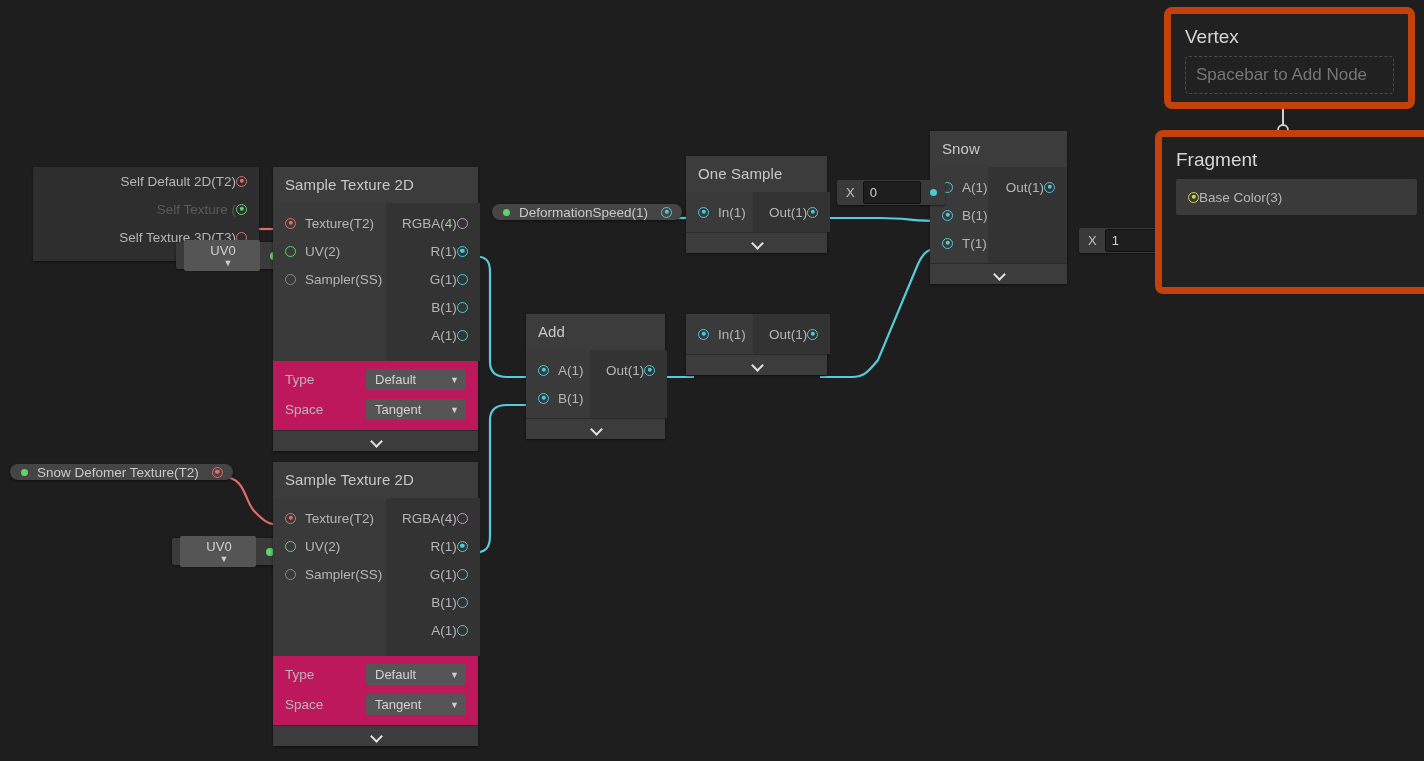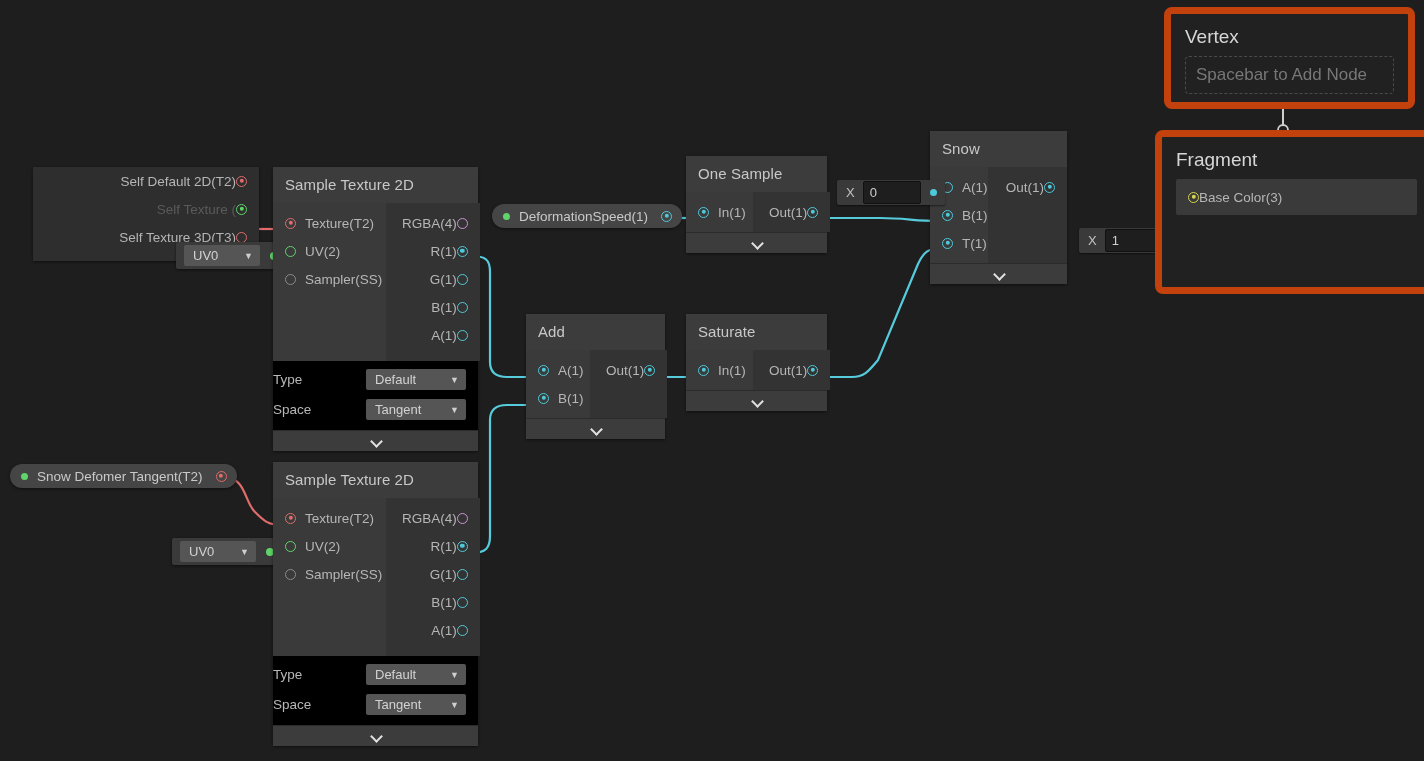--- a/index.html
+++ b/index.html
@@ -33,36 +33,36 @@
         width:4.4px;height:4.4px;border-radius:50%;transform:translate(-50%,-50%);
         background:currentColor;}
   .port.c-float{border-color:#4ec9d9;color:#4ec9d9;}
   .port.c-tex{border-color:#e06c6c;color:#e06c6c;}
   .port.c-uv{border-color:#5fd46a;color:#5fd46a;}
   .port.c-vec4{border-color:#cf8fd6;color:#cf8fd6;}
   .port.c-samp{border-color:#8a8a8a;color:#8a8a8a;}
   .port.c-vec3{border-color:#d4d44e;color:#d4d44e;}
 
   
-  .settings{background:#000000;padding:6px 12px 8px 0;}
+  .settings{background:#be185d;padding:6px 12px 8px 12px;}
   .srow{display:flex;align-items:center;height:25px;font-size:13.5px;color:#b8b8b8;}
   .srow .skey{flex:1 1 auto;}
   .dd{background:#555555;color:#d2d2d2;font-size:13px;border-radius:2px;
       display:flex;align-items:center;justify-content:space-between;
       padding:3px 7px 3px 9px;min-width:84px;}
   .dd .carat{font-size:9px;color:#cfcfcf;margin-left:10px;}
   .collapse{background:#3c3c3c;height:20px;display:flex;align-items:center;
             justify-content:center;border-top:1px solid #2b2b2b;}
   .chev{width:12px;height:7px;position:relative;}
   .chev::before{content:"";position:absolute;left:0;top:0;width:7px;height:7px;
       border-right:2px solid #e2e2e2;border-bottom:2px solid #e2e2e2;
       transform:rotate(45deg);left:2px;top:-1px;}
 
   
-  .pill{position:absolute;background:#454545;border-radius:14px;height:24px;
+  .pill{position:absolute;background:#454545;border-radius:14px;height:16px;
         display:flex;align-items:center;padding:0 10px 0 11px;font-size:13.5px;
         color:#c9c9c9;box-shadow:0 1px 3px rgba(0,0,0,.5);}
   .pill .dotmark{width:7px;height:7px;border-radius:50%;background:#5fd46a;
         margin-right:9px;flex:0 0 auto;}
   .pill .ptxt{white-space:nowrap;}
   .pill .port{margin-left:13px;}
 
   
   .xbox{position:absolute;background:#3a3a3a;border-radius:2px;height:25px;
         display:flex;align-items:center;padding:0 8px 0 9px;font-size:13px;
@@ -71,21 +71,21 @@
   .xbox .xfield{background:#1e1e1e;border:1px solid #101010;border-radius:2px;
         color:#cfcfcf;font-size:13px;padding:2px 6px;min-width:44px;height:17px;
         display:flex;align-items:center;}
   .xbox .minidot{width:7px;height:7px;border-radius:50%;background:#4ec9d9;
         margin-left:9px;flex:0 0 auto;}
 
   
   .uvw{position:absolute;background:#3a3a3a;border-radius:2px;height:27px;
        display:flex;align-items:center;padding:0 7px 0 8px;
        box-shadow:0 1px 3px rgba(0,0,0,.5);}
-  .uvw .dd{min-width:60px;background:#555;}
+  .uvw .dd{min-width:60px;background:#555;flex-direction:column;}
   .uvw .minidot{width:8px;height:8px;border-radius:50%;background:#5fd46a;
        margin-left:10px;flex:0 0 auto;}
 
   
   .stack{position:absolute;background:#212121;border:7px solid #c2410c;
          border-radius:8px;}
   .stack .stitle{font-size:19px;color:#d6d6d6;padding:12px 0 8px 14px;}
   .slot{margin:0 14px 10px 14px;height:36px;border:1px dashed #4a4a4a;
         border-radius:4px;color:#777;font-size:17px;display:flex;
         align-items:center;padding-left:10px;}
@@ -224,21 +224,21 @@
         </span>
       </div>
     </div>
     <div class="collapse">
       <span class="chev"></span>
     </div>
   </div>
 
   <div class="pill" style="left:10px;top:464px;">
     <span class="dotmark"></span>
-    <span class="ptxt">Snow Defomer Tangent(T2)</span>
+    <span class="ptxt">Snow Defomer Texture(T2)</span>
     <span class="port c-tex filled"></span>
   </div>
 
   <div class="uvw" style="left:172px;top:538px;">
     <div class="dd">
       <span>UV0</span>
       <span class="carat">▼</span>
     </div>
     <span class="minidot"></span>
   </div>
@@ -331,21 +331,20 @@
         </div>
         <div style="height:28px;"></div>
       </div>
     </div>
     <div class="collapse">
       <span class="chev"></span>
     </div>
   </div>
 
   <div class="node" style="left:686px;top:314px;width:141px;">
-    <div class="hdr">Saturate</div>
     <div class="ports">
       <div class="pin-col" style="width:67px;padding-top:6px;padding-bottom:6px;">
         <div class="row in" style="padding-right:6px;">
           <span class="port c-float filled"></span>
           <span class="lbl">In(1)</span>
         </div>
       </div>
       <div class="pout-col" style="padding-top:6px;padding-bottom:6px;">
         <div class="row out">
           <span class="lbl">Out(1)</span>

